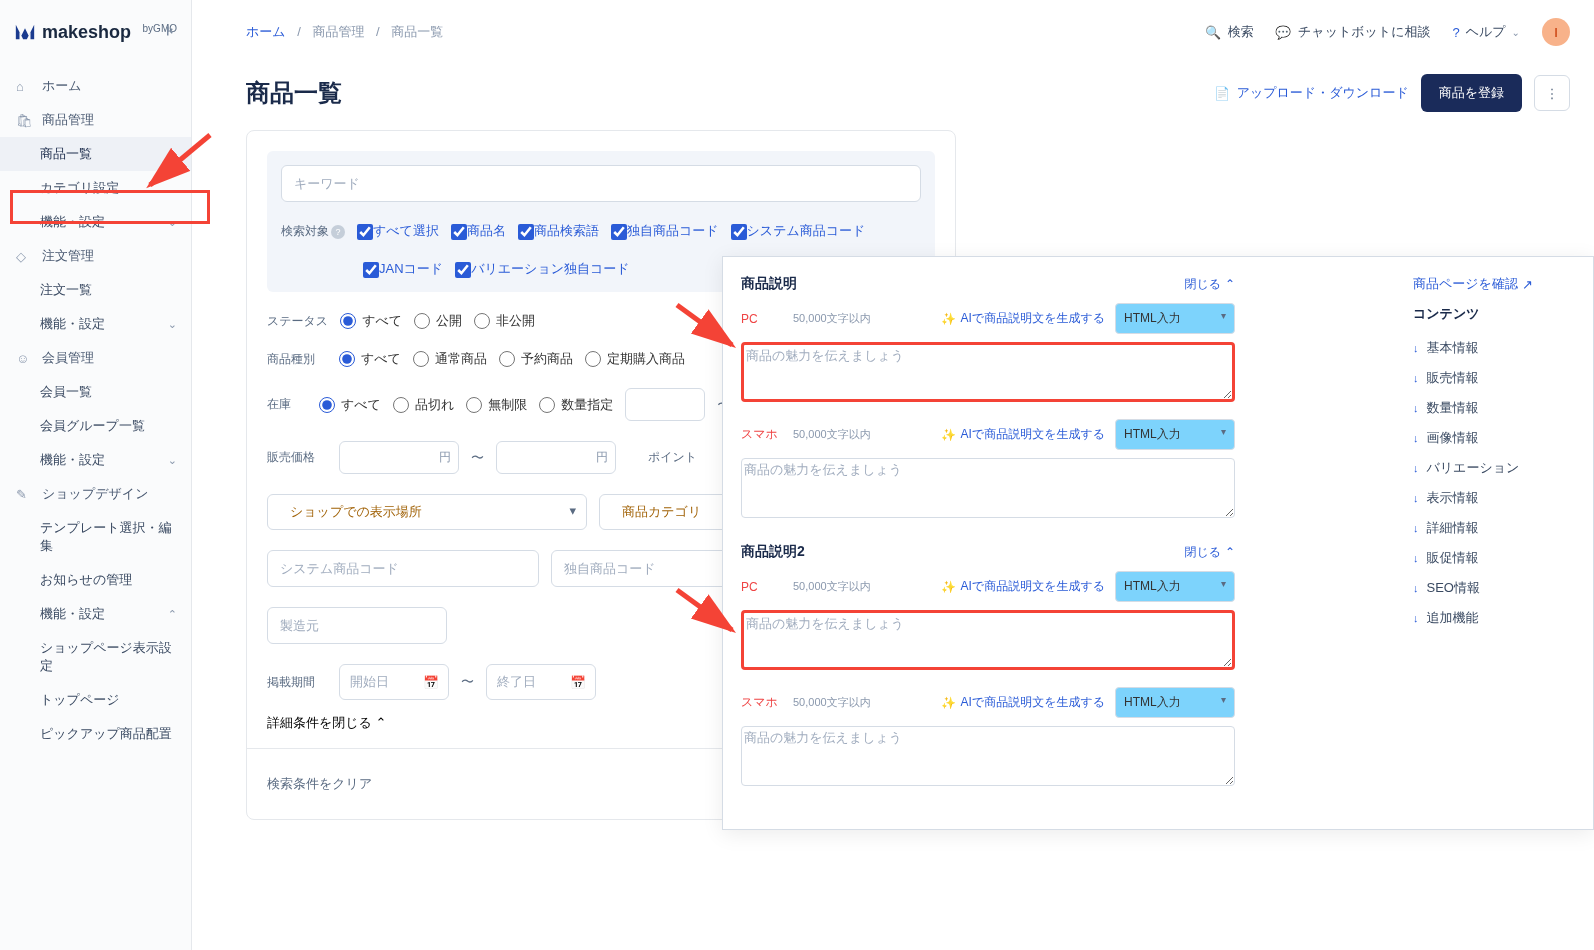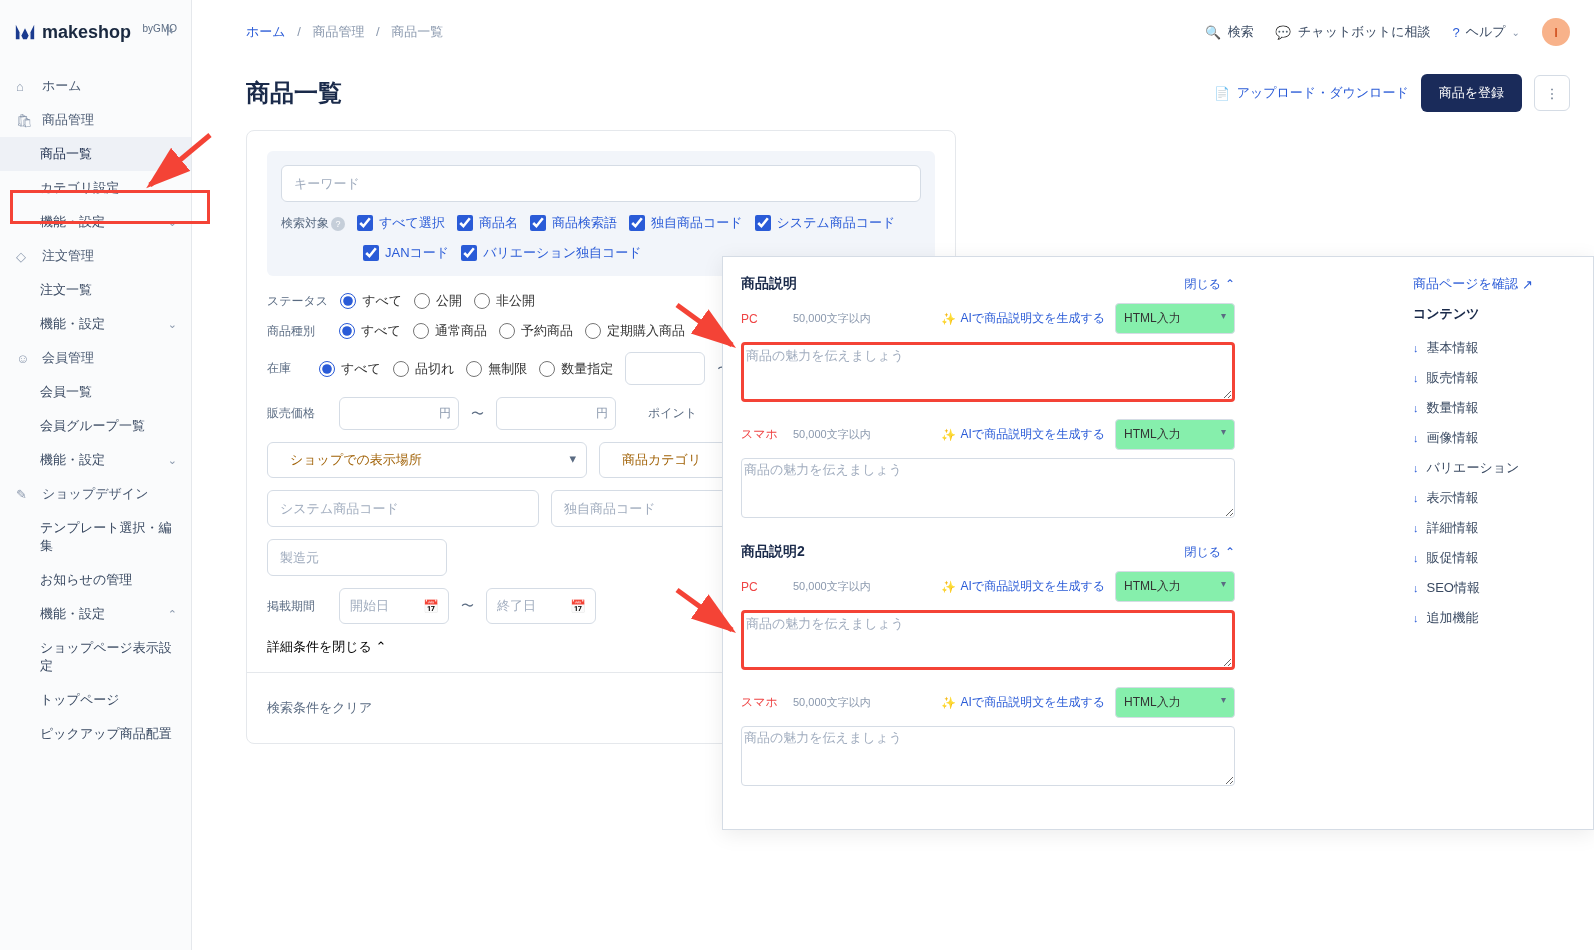--- a/index.html
+++ b/index.html
@@ -30,24 +30,24 @@
 .page-title{font-size:24px;font-weight:600;color:#1a2a4a}
 .page-actions{margin-left:auto;display:flex;align-items:center;gap:12px}
 .btn-link{color:#2a5bd7;display:flex;align-items:center;gap:6px;cursor:pointer;font-size:13px}
 .btn-primary{background:#1a2b5a;color:#fff;border:none;padding:10px 18px;border-radius:6px;font-size:13px;cursor:pointer}
 .btn-icon{width:36px;height:36px;border:1px solid #d5dce5;border-radius:6px;display:flex;align-items:center;justify-content:center;cursor:pointer;color:#5a6b82}
 
 .card{position:absolute;left:246px;top:130px;width:710px;background:#fff;border:1px solid #e5e8ec;border-radius:8px;padding:20px}
 .search-top{background:#f2f5fa;border-radius:6px;padding:14px;margin-bottom:16px}
 .input{width:100%;border:1px solid #d5dce5;border-radius:6px;padding:10px 12px;font-size:13px;background:#fff}
 .input::placeholder{color:#a0acbe}
-.row{display:flex;align-items:center;gap:12px;margin-top:12px;flex-wrap:wrap}
+.row{display:flex;align-items:center;gap:12px;margin-top:20px;flex-wrap:wrap}
 .lbl{color:#5a6b82;font-size:12px;min-width:60px}
 .help-ic{width:14px;height:14px;border-radius:50%;background:#c5ced9;color:#fff;display:inline-flex;align-items:center;justify-content:center;font-size:9px;margin-left:2px}
-.chk{display:flex;align-items:center;gap:6px;color:#2a5bd7;font-size:13px;cursor:pointer}
+.chk{display:flex;align-items:flex-end;color:#2a5bd7;font-size:13px;cursor:pointer}
 .chk input{width:16px;height:16px;accent-color:#2a5bd7}
 .radio{display:flex;align-items:center;gap:6px;font-size:13px;cursor:pointer}
 .radio input{width:16px;height:16px;accent-color:#2a5bd7}
 .sel{border:1px solid #d5dce5;border-radius:6px;padding:8px 30px 8px 22px;font-size:13px;background:#fff;color:#a16207;position:relative;cursor:pointer}
 .sel::after{content:"▾";position:absolute;right:10px;color:#5a6b82}
 .mini-input{border:1px solid #d5dce5;border-radius:6px;padding:8px 10px;font-size:13px;width:80px;background:#fff}
 .mini-input.w120{width:120px}
 .tilde{color:#5a6b82}
 .date-input{border:1px solid #d5dce5;border-radius:6px;padding:8px 32px 8px 10px;font-size:13px;width:110px;position:relative;color:#a0acbe;background:#fff}
 .date-input .cal{position:absolute;right:8px;top:50%;transform:translateY(-50%);color:#2a5bd7}
@@ -59,21 +59,21 @@
 .overlay{position:absolute;left:722px;top:256px;width:872px;background:#fff;border:1px solid #d5dce5;box-shadow:0 4px 20px rgba(0,0,0,0.08)}
 .ov-main{width:530px;padding:18px;float:left}
 .ov-side{width:180px;float:right;padding:18px 18px 18px 0}
 .ov-head{display:flex;align-items:center;margin-bottom:10px}
 .ov-title{font-size:14px;font-weight:700;color:#1a2a4a}
 .ov-close{margin-left:auto;color:#2a5bd7;font-size:12px;cursor:pointer;display:flex;align-items:center;gap:4px}
 .ov-row{display:flex;align-items:center;gap:10px;margin-bottom:8px}
 .ov-lbl{font-size:12px;color:#ef4444;font-weight:400;width:42px}
 .ov-hint{font-size:11px;color:#8a98ad}
 .ov-ai{color:#2a5bd7;font-size:12px;cursor:pointer;display:flex;align-items:center;gap:4px;margin-left:auto}
-.ov-sel{border:1px solid #d5dce5;border-radius:4px;padding:6px 26px 6px 8px;font-size:12px;background:#86efac;position:relative;cursor:pointer;min-width:120px}
+.ov-sel{border:1px solid #d5dce5;border-radius:4px;padding:6px 26px 6px 8px;font-size:12px;background:#7dd3fc;position:relative;cursor:pointer;min-width:120px}
 .ov-sel::after{content:"▾";position:absolute;right:8px;color:#5a6b82;font-size:10px}
 .ov-ta{width:100%;border:1px solid #d5dce5;border-radius:4px;padding:2px;font-size:13px;height:60px;resize:vertical;font-family:inherit}
 .ov-ta::placeholder{color:#a0acbe}
 .ov-ta.hl{border:3px solid #f44336}
 .ov-section{margin-bottom:22px}
 .ov-check{margin-left:auto;color:#2a5bd7;font-size:13px;cursor:pointer;display:flex;align-items:center;gap:4px}
 .ov-side-title{font-size:13px;font-weight:600;color:#1a2a4a;margin:12px 0 10px}
 .ov-anchor{display:flex;align-items:center;gap:8px;color:#3a4a62;font-size:13px;padding:6px 0;cursor:pointer}
 .ov-anchor .arr{color:#2a5bd7;font-size:11px}
 

